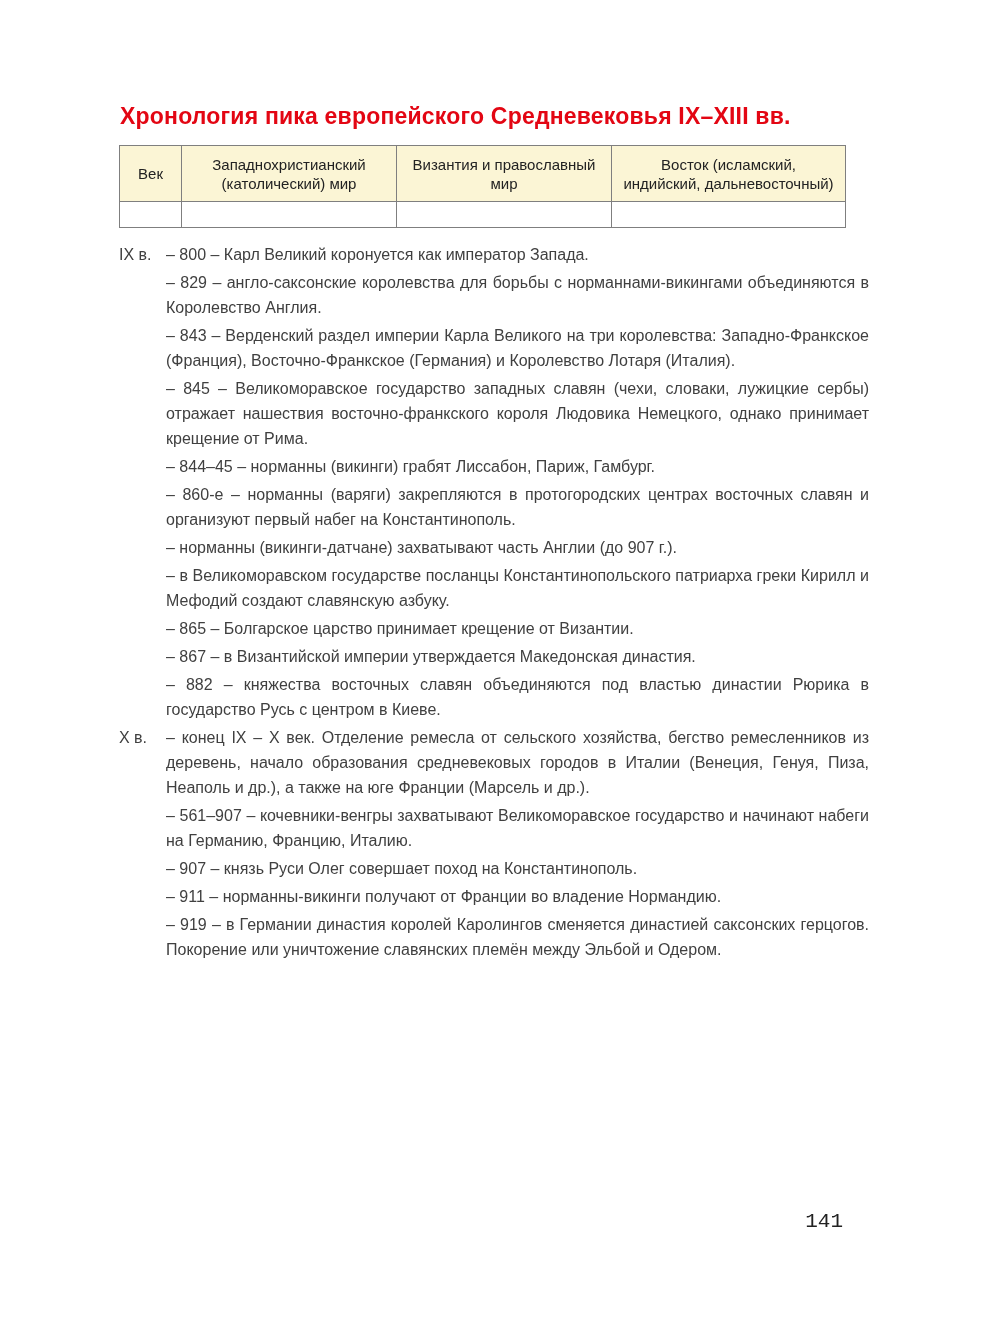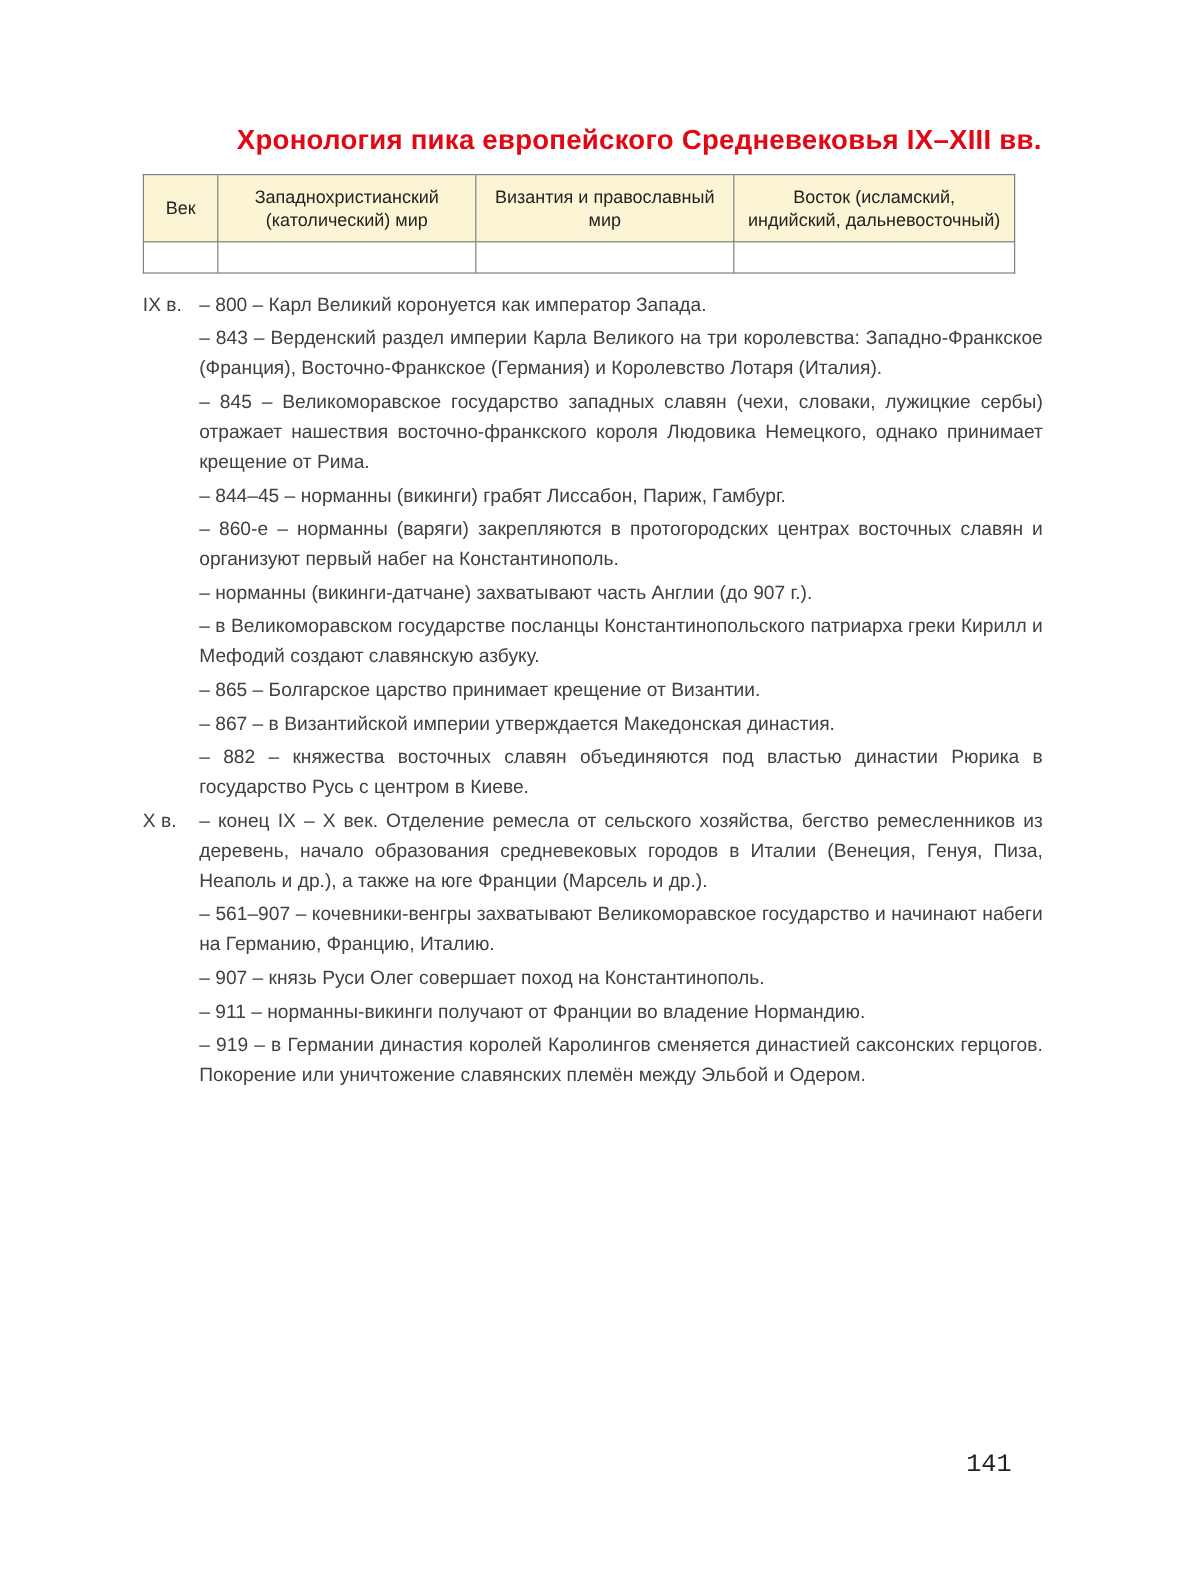--- a/index.html
+++ b/index.html
@@ -20,21 +20,20 @@
   }
 
   
   .page-title {
     margin: 0 0 15px 1px;
     font-size: 23px;
     line-height: 28px;
     font-weight: bold;
     color: #e30613;
     letter-spacing: 0.2px;
-    text-align: right;
   }
 
   
   .task {
     margin: 0 0 17px 47px;
     width: 703px;
     font-size: 19.5px;
     line-height: 26px;
     color: #0b7a8b;
     text-align: justify;
@@ -140,20 +139,21 @@
         <td class="empty"></td>
       </tr>
     </tbody>
   </table>
 
   <div class="timeline">
 
     <section class="century-block">
       <span class="century-label">IX в.</span>
       <p class="entry">– 800 – Карл Великий коронуется как император Запада.</p>
+      <p class="entry">– 829 – англо-саксонские королевства для борьбы с норманнами-викингами объединяются в Королевство Англия.</p>
       <p class="entry">– 843 – Верденский раздел империи Карла Великого на три королевства: Западно-Франкское (Франция), Восточно-Франкское (Германия) и Королевство Лотаря (Италия).</p>
       <p class="entry">– 845 – Великоморавское государство западных славян (чехи, словаки, лужицкие сербы) отражает нашествия восточно-франкского короля Людовика Немецкого, однако принимает крещение от Рима.</p>
       <p class="entry">– 844–45 – норманны (викинги) грабят Лиссабон, Париж, Гамбург.</p>
       <p class="entry">– 860-е – норманны (варяги) закрепляются в протогородских центрах восточных славян и организуют первый набег на Константинополь.</p>
       <p class="entry">– норманны (викинги-датчане) захватывают часть Англии (до 907 г.).</p>
       <p class="entry">– в Великоморавском государстве посланцы Константинопольского патриарха греки Кирилл и Мефодий создают славянскую азбуку.</p>
       <p class="entry">– 865 – Болгарское царство принимает крещение от Византии.</p>
       <p class="entry">– 867 – в Византийской империи утверждается Македонская династия.</p>
       <p class="entry">– 882 – княжества восточных славян объединяются под властью династии Рюрика в государство Русь с центром в Киеве.</p>
     </section>

